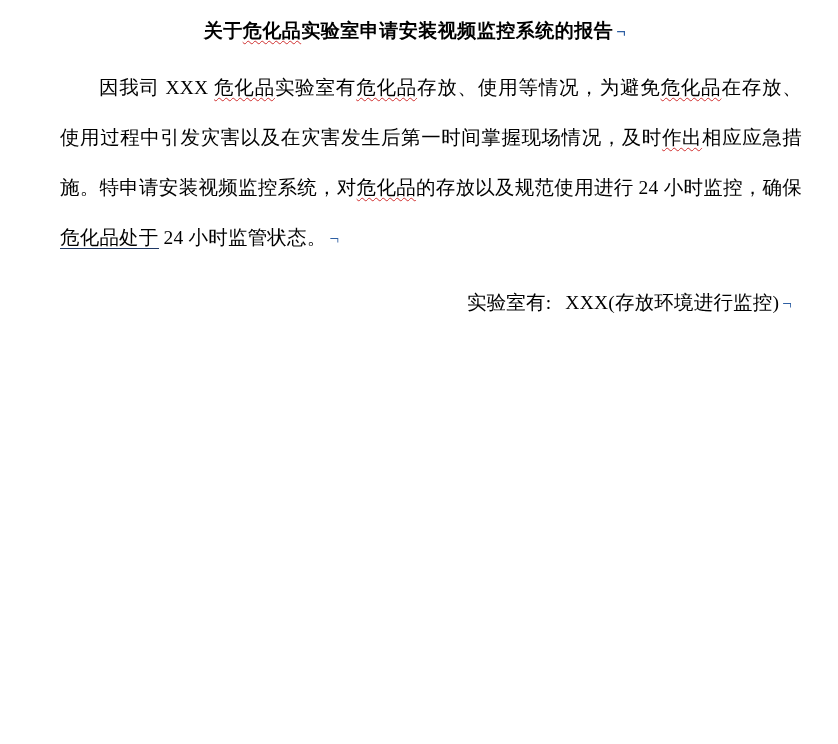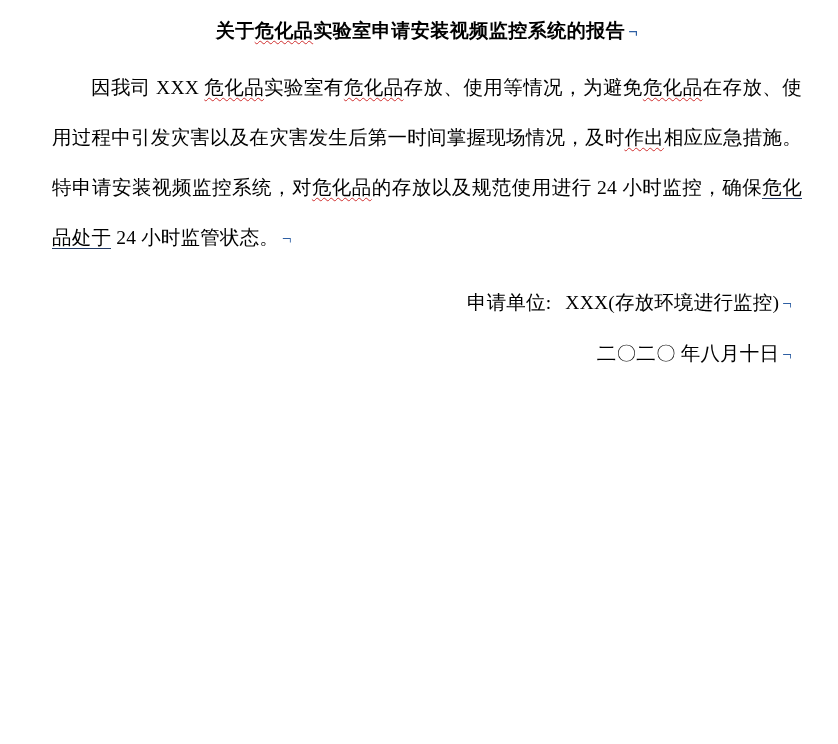--- a/index.html
+++ b/index.html
@@ -12,40 +12,41 @@
     height: 744px;
     font-family: "Liberation Serif", "DejaVu Serif", serif;
     color: #000000;
     overflow: hidden;
   }
   .page {
     position: relative;
     width: 838px;
     height: 744px;
     box-sizing: border-box;
-    padding: 14px 36px 0 52px;
+    padding: 14px 36px 0 28px;
   }
   .doc-title {
     text-align: center;
     font-weight: bold;
     font-size: 19px;
     line-height: 34px;
     margin: 0 0 8px 0;
     letter-spacing: 0.5px;
   }
   .para {
     font-size: 19.5px;
     line-height: 50px;
     margin: 0;
     text-align: justify;
     text-justify: inter-ideograph;
     letter-spacing: 0.2px;
   }
   .para.indent {
     text-indent: 2em;
+    margin-left: 32px;
   }
   .para.salutation {
     text-indent: 0;
   }
   .sig {
     font-size: 19.5px;
     line-height: 50px;
     margin: 0;
     text-align: right;
     padding-right: 10px;
@@ -89,20 +90,17 @@
 
   <p class="para indent">
     <span>因我司 XXX </span><span class="sp">危化品</span><span>实验室有</span><span class="sp">危化品</span><span>存放、使用等情况，为避免</span><span class="sp">危化品</span><span>在存放、使用过程中引发灾害以及在灾害发生后第一时间掌握现场情况，及时</span><span class="sp">作出</span><span>相应应急措施。特申请安装视频监控系统，对</span><span class="sp">危化品</span><span>的存放以及规范使用进行 24 小时监控，确保</span><span class="ul">危化品处于</span><span> 24 小时监管状态。</span><span class="pilcrow">¬</span>
   </p>
 
 
 
   <div class="spacer-md"></div>
 
   <p class="sig">
-    <span class="sig-label">申请单位:</span><span>XXX(存放环境进行监控)</span><span class="pilcrow">¬</span>
+    <span class="sig-label">实验室有:</span><span>XXX(存放环境进行监控)</span><span class="pilcrow">¬</span>
   </p>
 
-  <p class="sig">
-    <span>二〇二〇 年八月十日</span><span class="pilcrow">¬</span>
-  </p>
 
 </div>
 
 </body></html>

